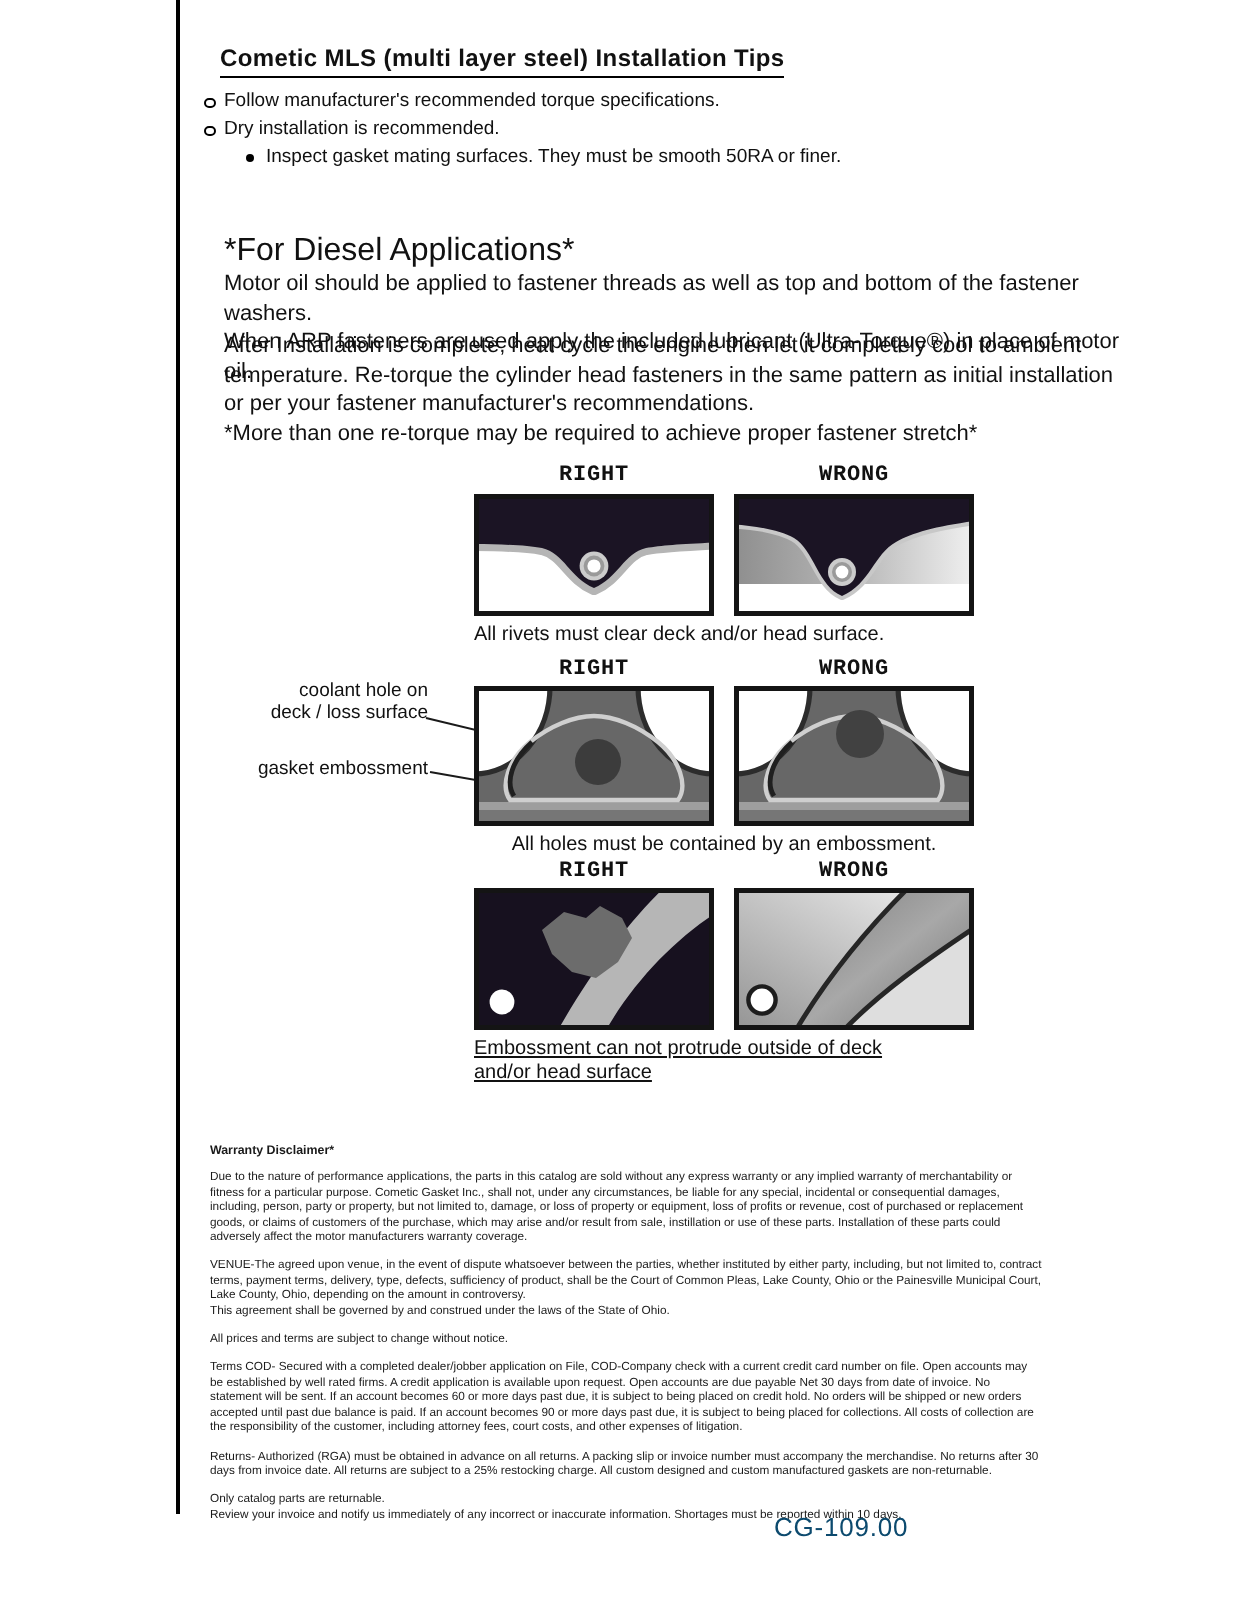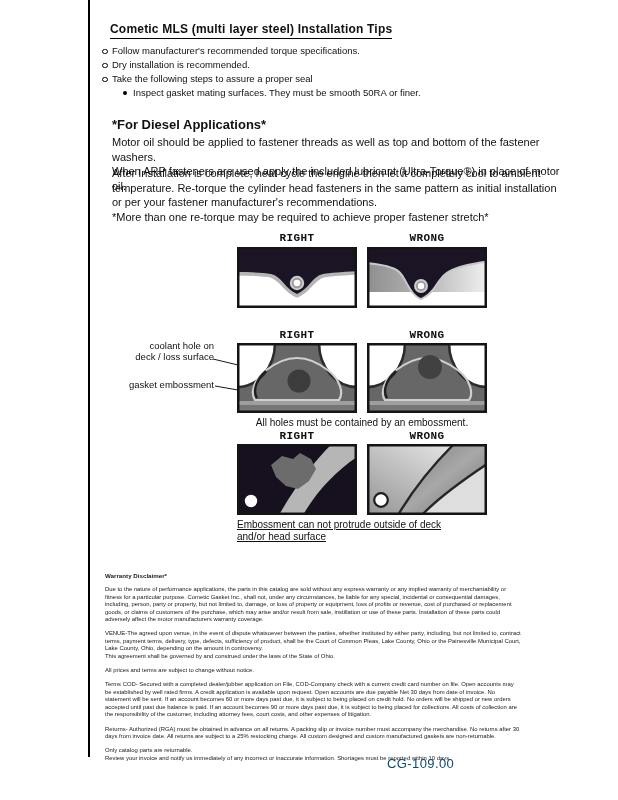--- a/index.html
+++ b/index.html
@@ -10,21 +10,21 @@
   .vline{left:88px;top:0;width:2px;height:757px;background:#000;}
   .doc-title{left:110px;top:22px;font-size:12px;font-weight:bold;letter-spacing:.2px;
              border-bottom:1.6px solid #000;padding-bottom:2px;}
   .bullets{left:101px;top:44px;width:490px;font-size:9.5px;}
   .b-item{position:relative;padding-left:11px;line-height:14px;}
   .b-item::before{content:"";position:absolute;left:1px;top:4.8px;width:3.6px;height:3.6px;
                   border:1px solid #000;border-radius:50%;}
   .sb-item{position:relative;margin-left:22px;padding-left:10px;line-height:14px;}
   .sb-item::before{content:"";position:absolute;left:0;top:5px;width:4.4px;height:4.4px;
                    background:#000;border-radius:50%;}
-  .diesel-h{left:112px;top:117px;font-size:13px;font-weight:bold;}
+  .diesel-h{left:112px;top:117px;font-size:16px;font-weight:normal;}
   .body-p{left:112px;width:450px;font-size:11px;line-height:14.5px;}
   .dg-label{width:120px;text-align:center;font-size:11px;font-weight:bold;letter-spacing:.4px;font-family:Liberation Mono, monospace;}
   .caption{font-size:10px;line-height:11.5px;}
   .callout{font-size:9.5px;line-height:10.5px;text-align:right;}
   .disclaimer{left:105px;top:572px;width:416px;font-size:5.9px;line-height:7.4px;color:#1a1a1a;}
   .disclaimer .dh{font-size:6.2px;font-weight:bold;margin:0 0 7px 0;}
   .disclaimer p{margin:0 0 7px 0;}
   .part-no{left:387px;top:756px;font-size:13px;letter-spacing:.4px;color:#0c4a6e;}
   svg{display:block;}
 </style>
@@ -33,21 +33,20 @@
 
 <div class="page">
 
   <div class="abs vline"></div>
 
   <div class="abs doc-title">Cometic MLS (multi layer steel) Installation Tips</div>
 
   <div class="abs bullets">
     <div class="b-item">Follow manufacturer's recommended torque specifications.</div>
     <div class="b-item">Dry installation is recommended.</div>
-    <div class="b-item">Take the following steps to assure a proper seal</div>
     <div class="sb-item">Inspect gasket mating surfaces.  They must be smooth 50RA or finer.</div>
   </div>
 
   <div class="abs diesel-h">*For Diesel Applications*</div>
   <div class="abs body-p pre" style="top:135px;">Motor oil should be applied to fastener threads as well as top and bottom of the fastener washers.
 When ARP fasteners are used apply the included lubricant (Ultra-Torque®) in place of motor oil.</div>
   <div class="abs body-p pre" style="top:166px;">After Installation is complete, heat cycle the engine then let it completely cool to ambient
 temperature. Re-torque the cylinder head fasteners in the same pattern as initial installation
 or per your fastener manufacturer's recommendations.</div>
   <div class="abs body-p" style="top:210px;">*More than one re-torque may be required to achieve proper fastener stretch*</div>
@@ -75,20 +74,21 @@
     <rect width="120" height="61" fill="#ffffff"></rect>
     <rect x="0" y="0" width="120" height="45" fill="url(#r1g)"></rect>
     <rect x="0" y="45" width="120" height="16" fill="#ffffff"></rect>
     <path d="M-4,-4 H124 V13 C102,16 90,19 81,24 C70,30 68,45 54,51 C42,46 40,28 30,22 C22,17.5 8,15.5 -4,15 Z" fill="#1b1424" stroke="#c8c8c8" stroke-width="4" paint-order="stroke" stroke-linejoin="round"></path>
     <circle cx="54" cy="39" r="7" fill="#cccccc"></circle>
     <circle cx="54" cy="39" r="5" fill="#9a9a9a"></circle>
     <circle cx="54" cy="39" r="3.2" fill="#ffffff"></circle>
     <rect x="1.25" y="1.25" width="117.5" height="58.5" fill="none" stroke="#141414" stroke-width="2.5"></rect>
   </svg>
 
+  <div class="abs caption" style="left:237px;top:312px;width:280px;">All rivets must clear deck and/or head surface.</div>
 
   <div class="abs dg-label" style="left:237px;top:329px;">RIGHT</div>
   <div class="abs dg-label" style="left:367px;top:329px;">WRONG</div>
 
   <div class="abs callout pre" style="left:110px;top:341px;width:104px;">coolant hole on
 deck / loss surface</div>
   <div class="abs callout" style="left:110px;top:380px;width:104px;">gasket embossment</div>
 
   <svg class="abs" style="left:205px;top:355px;" width="100" height="45" viewBox="0 0 100 45">
     <line x1="8" y1="4" x2="83" y2="22" stroke="#1a1a1a" stroke-width="1"></line>

